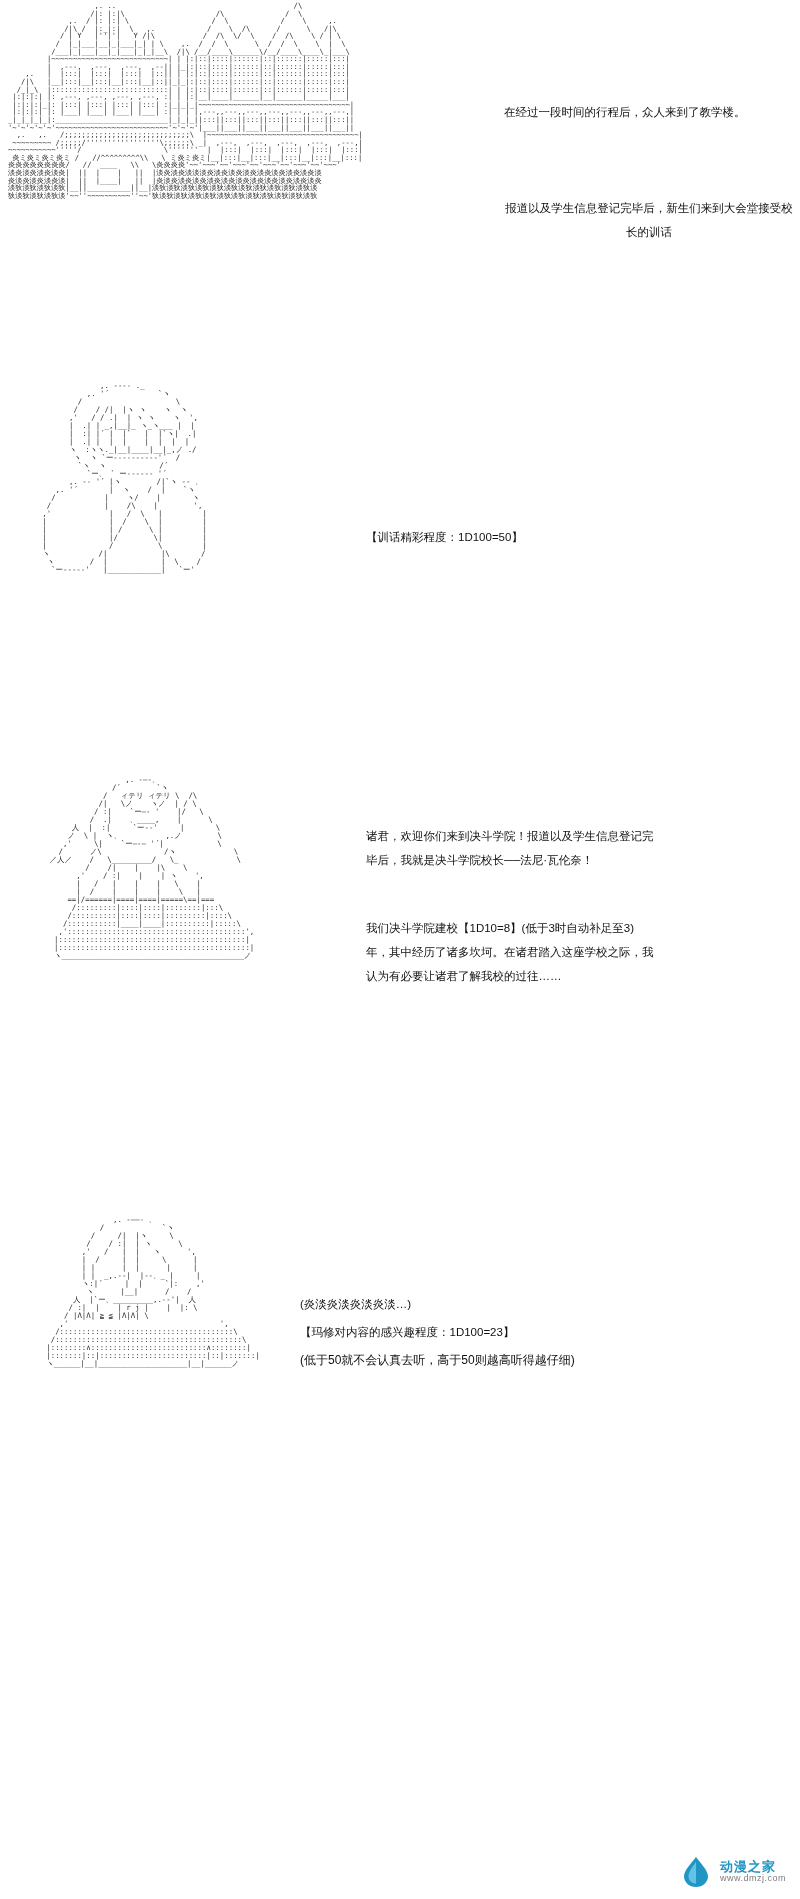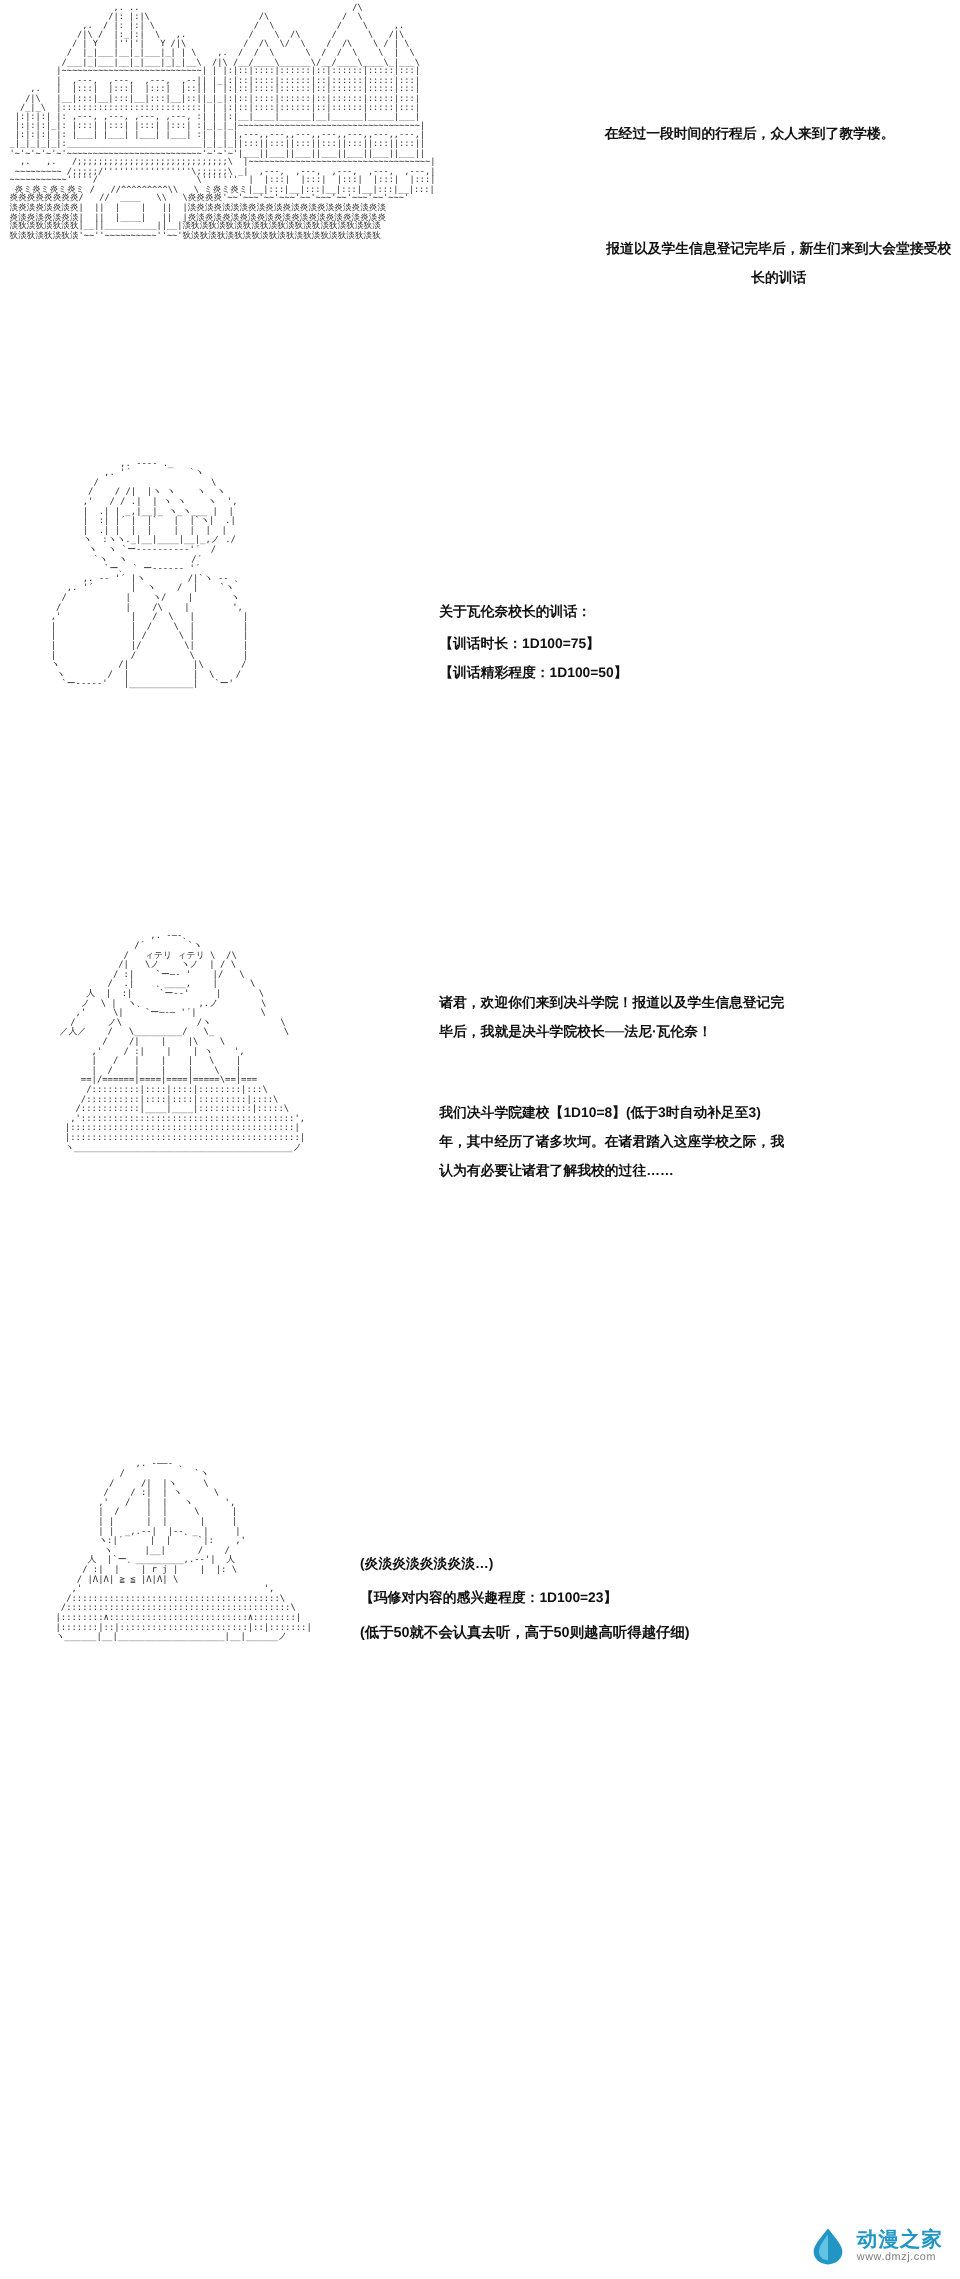--- a/index.html
+++ b/index.html
@@ -52,21 +52,20 @@
     top: 1216px;
     font-size: 7.4px;
     line-height: 8.0px;
   }
   .text-block {
     position: absolute;
     font-size: 11.5px;
     line-height: 24px;
     color: #111111;
     font-family: "Liberation Sans", sans-serif;
-    font-weight: bold;
   }
   .t1 { left: 504px; top: 100px;  width: 290px; }
   .t2 { left: 504px; top: 196px;  width: 290px; text-align: center; }
   .t3 { left: 366px; top: 498px;  width: 300px; }
   .t4 { left: 366px; top: 525px;  width: 300px; }
   .t5 { left: 366px; top: 824px;  width: 290px; }
   .t6 { left: 366px; top: 916px;  width: 290px; }
   .t7 { left: 300px; top: 1292px; width: 330px; }
   .t8 { left: 300px; top: 1320px; width: 330px; }
   .t9 { left: 300px; top: 1348px; width: 340px; font-size: 12px; }
@@ -83,21 +82,21 @@
     width: 34px;
     height: 34px;
     position: relative;
   }
   .wm-text {
     display: flex;
     flex-direction: column;
     line-height: 1.1;
   }
   .wm-title {
-    font-size: 17px;
+    font-size: 13px;
     font-weight: bold;
     color: #2196c4;
     letter-spacing: 1px;
   }
   .wm-sub {
     font-size: 9px;
     color: #7d7d7d;
     letter-spacing: 0.5px;
   }
 </style>
@@ -154,23 +153,21 @@
       /            |    /\    |        ',             
      ,'             |   /  \   |         |             
      |              |  /    \  |         |             
      |              | /      \ |         |             
      |              |/        \|         |             
      |              /          \         |             
      ヽ           /|            |\       /              
       ヽ        /  |            |  \    /               
        `ー----‐'   |____________|   `ー'                </div>
 
-  <div class="text-block t3">关于瓦伦奈校长的训话：</div>
   <div class="text-block t4">
-    <span class="line">【训话时长：1D100=75】</span>
     <span class="line">【训话精彩程度：1D100=50】</span>
   </div>
 
   <div class="aa aa-3">                         ,. -―-、                      
                       /´        `ヽ                    
                     /   ィテリ ィテリ \  /\               
                    /|   \ノ    ヽノ  | / \              
                   / :|    `ー―‐ '    |/   \            
                  /  .|    、____,    |      \           
              人  |  :|     `ー-‐'     |       \          

